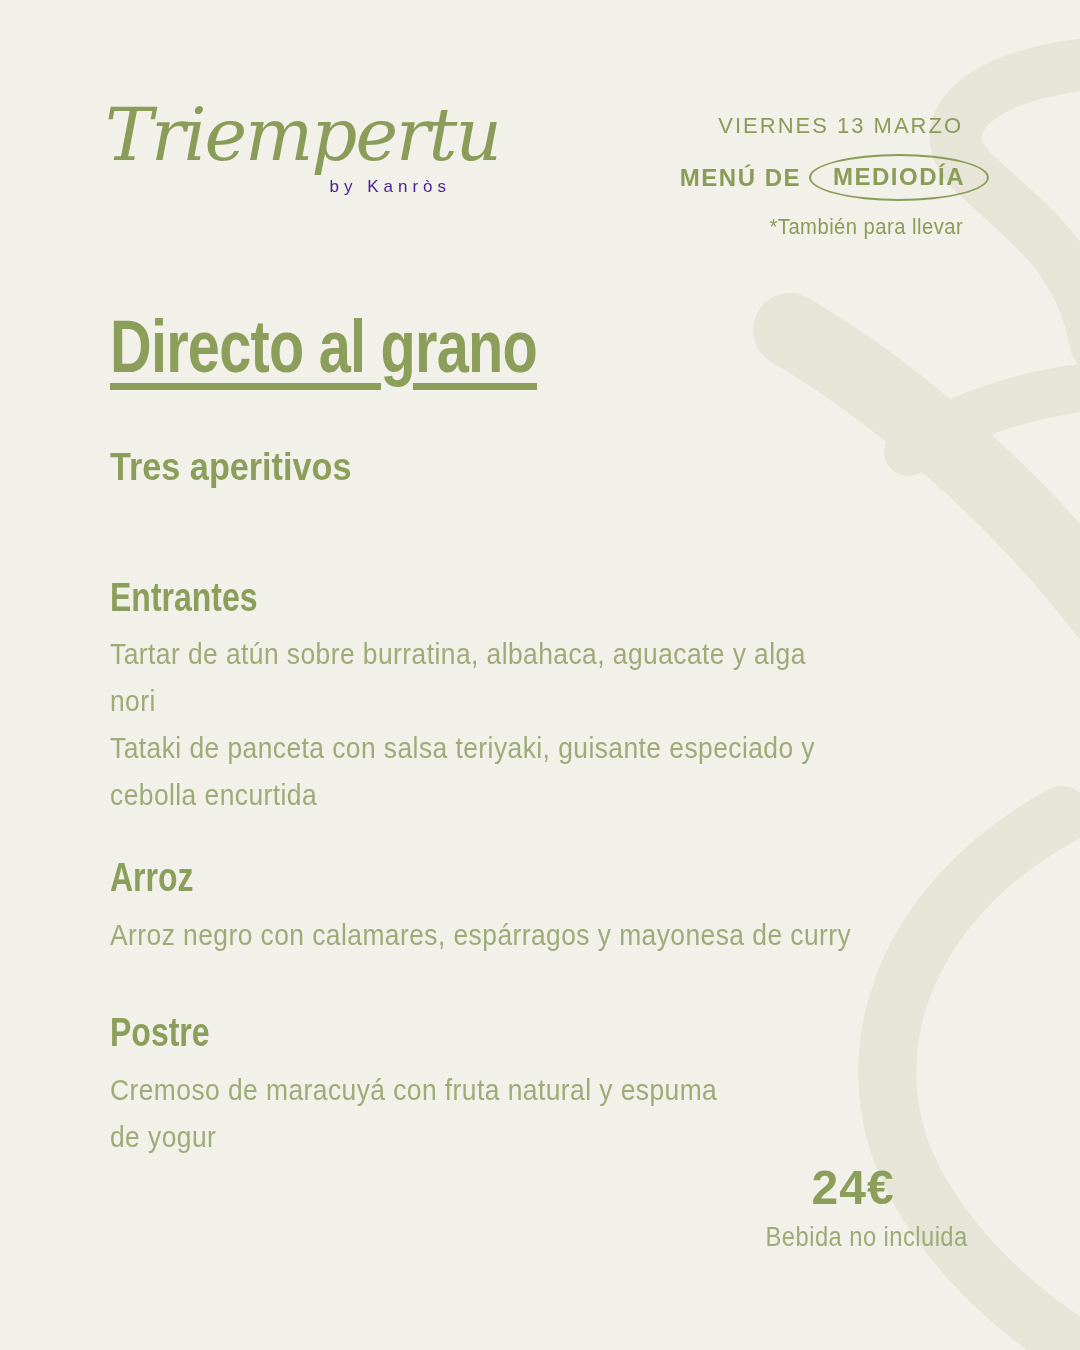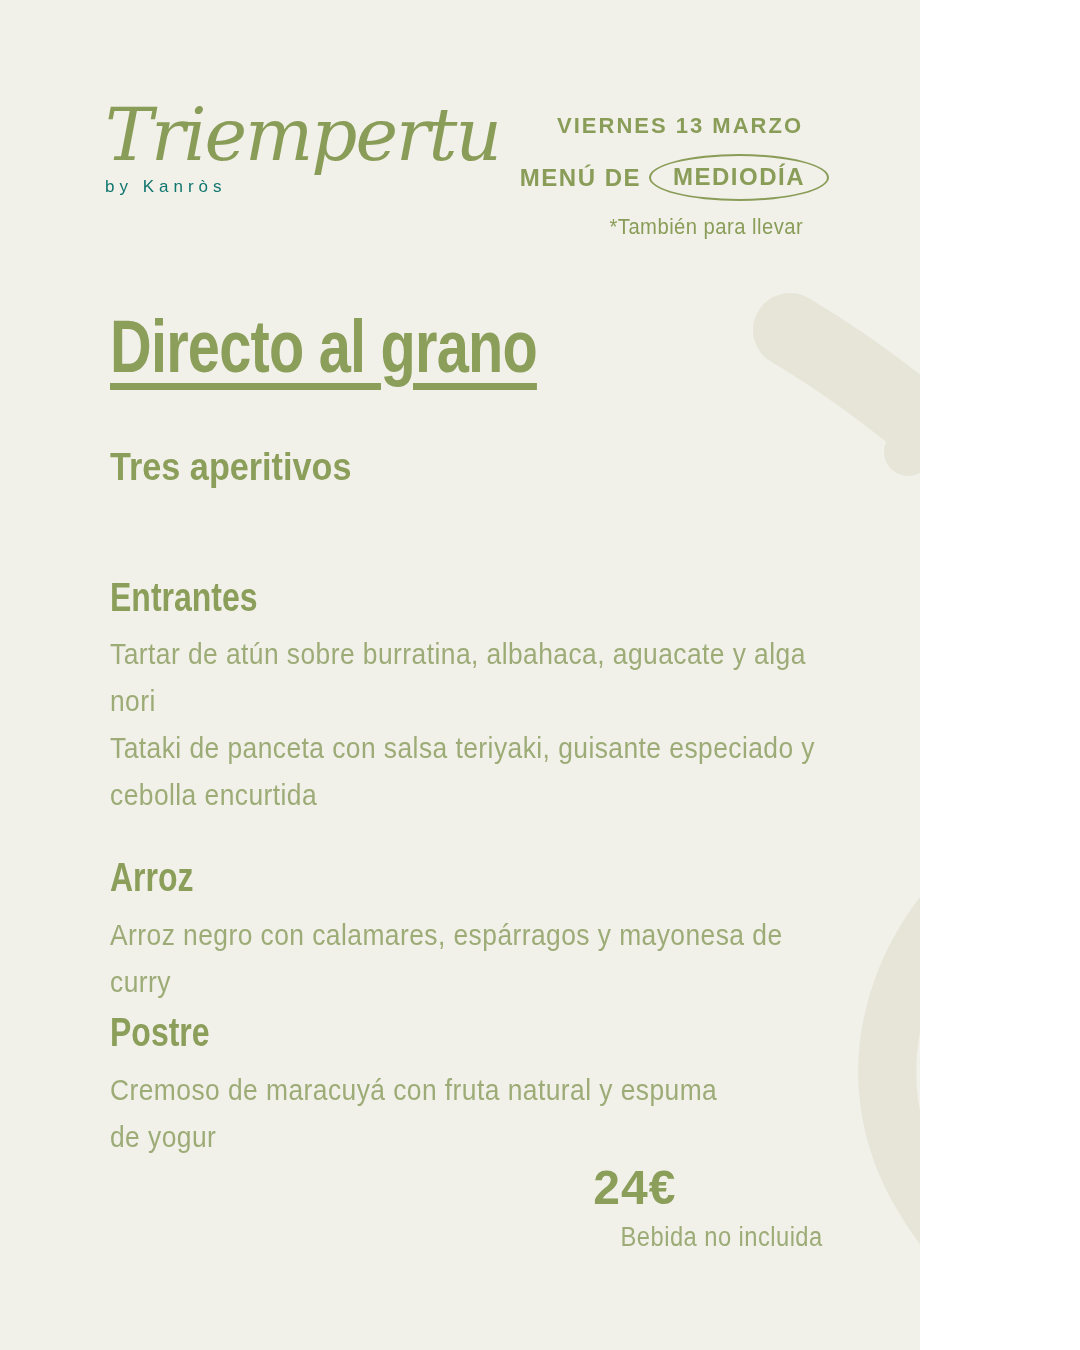--- a/index.html
+++ b/index.html
@@ -1,18 +1,18 @@
 <!DOCTYPE html>
 <html><head>
 <meta charset="utf-8">
 <style>
   html, body { margin: 0; padding: 0; }
   .page {
     position: relative;
-    width: 920px;
+    width: 1080px;
     height: 1350px;
     background: #f1f0e9;
     overflow: hidden;
     font-family: "Liberation Sans", "DejaVu Sans", sans-serif;
   }
   .watermark {
     position: absolute;
     left: 0; top: 0;
     width: 1080px; height: 1350px;
   }
@@ -27,37 +27,37 @@
   .logo-script {
     font-family: "DejaVu Serif", serif;
     font-style: italic;
     font-size: 72px;
     line-height: 1.1;
     letter-spacing: -2px;
     color: #8a9d58;
   }
   .logo-sub {
     margin-top: 2px;
-    text-align: left;
+    text-align: right;
     padding-right: 6px;
     font-size: 17px;
     letter-spacing: 5px;
-    color: #0f766e;
+    color: #4c1d95;
   }
 
   .header-right {
     position: absolute;
     top: 113px;
     right: 117px;
     text-align: right;
     color: #8a9d58;
   }
   .date-line {
     font-size: 22px;
-    font-weight: 700;
+    font-weight: 400;
     letter-spacing: 2px;
   }
   .menu-line {
     margin-top: 15px;
     display: flex;
     align-items: center;
     justify-content: flex-end;
     gap: 8px;
     font-size: 24px;
     font-weight: 700;
@@ -141,23 +141,23 @@
   #heading-entrantes { top: 577px; }
   #items-entrantes   { top: 630px; }
   #heading-arroz  { top: 857px; }
   #items-arroz    { top: 911px; }
   #heading-postre { top: 1012px; }
   #items-postre   { top: 1066px; }
 
   
   .price-block {
     position: absolute;
-    right: 97px;
+    right: 112px;
     top: 1164px;
-    text-align: left;
+    text-align: center;
   }
   .price {
     font-size: 48px;
     font-weight: bold;
     line-height: 1;
     letter-spacing: 1px;
     color: #8b9e5a;
   }
   .price-note {
     margin-top: 10px;

